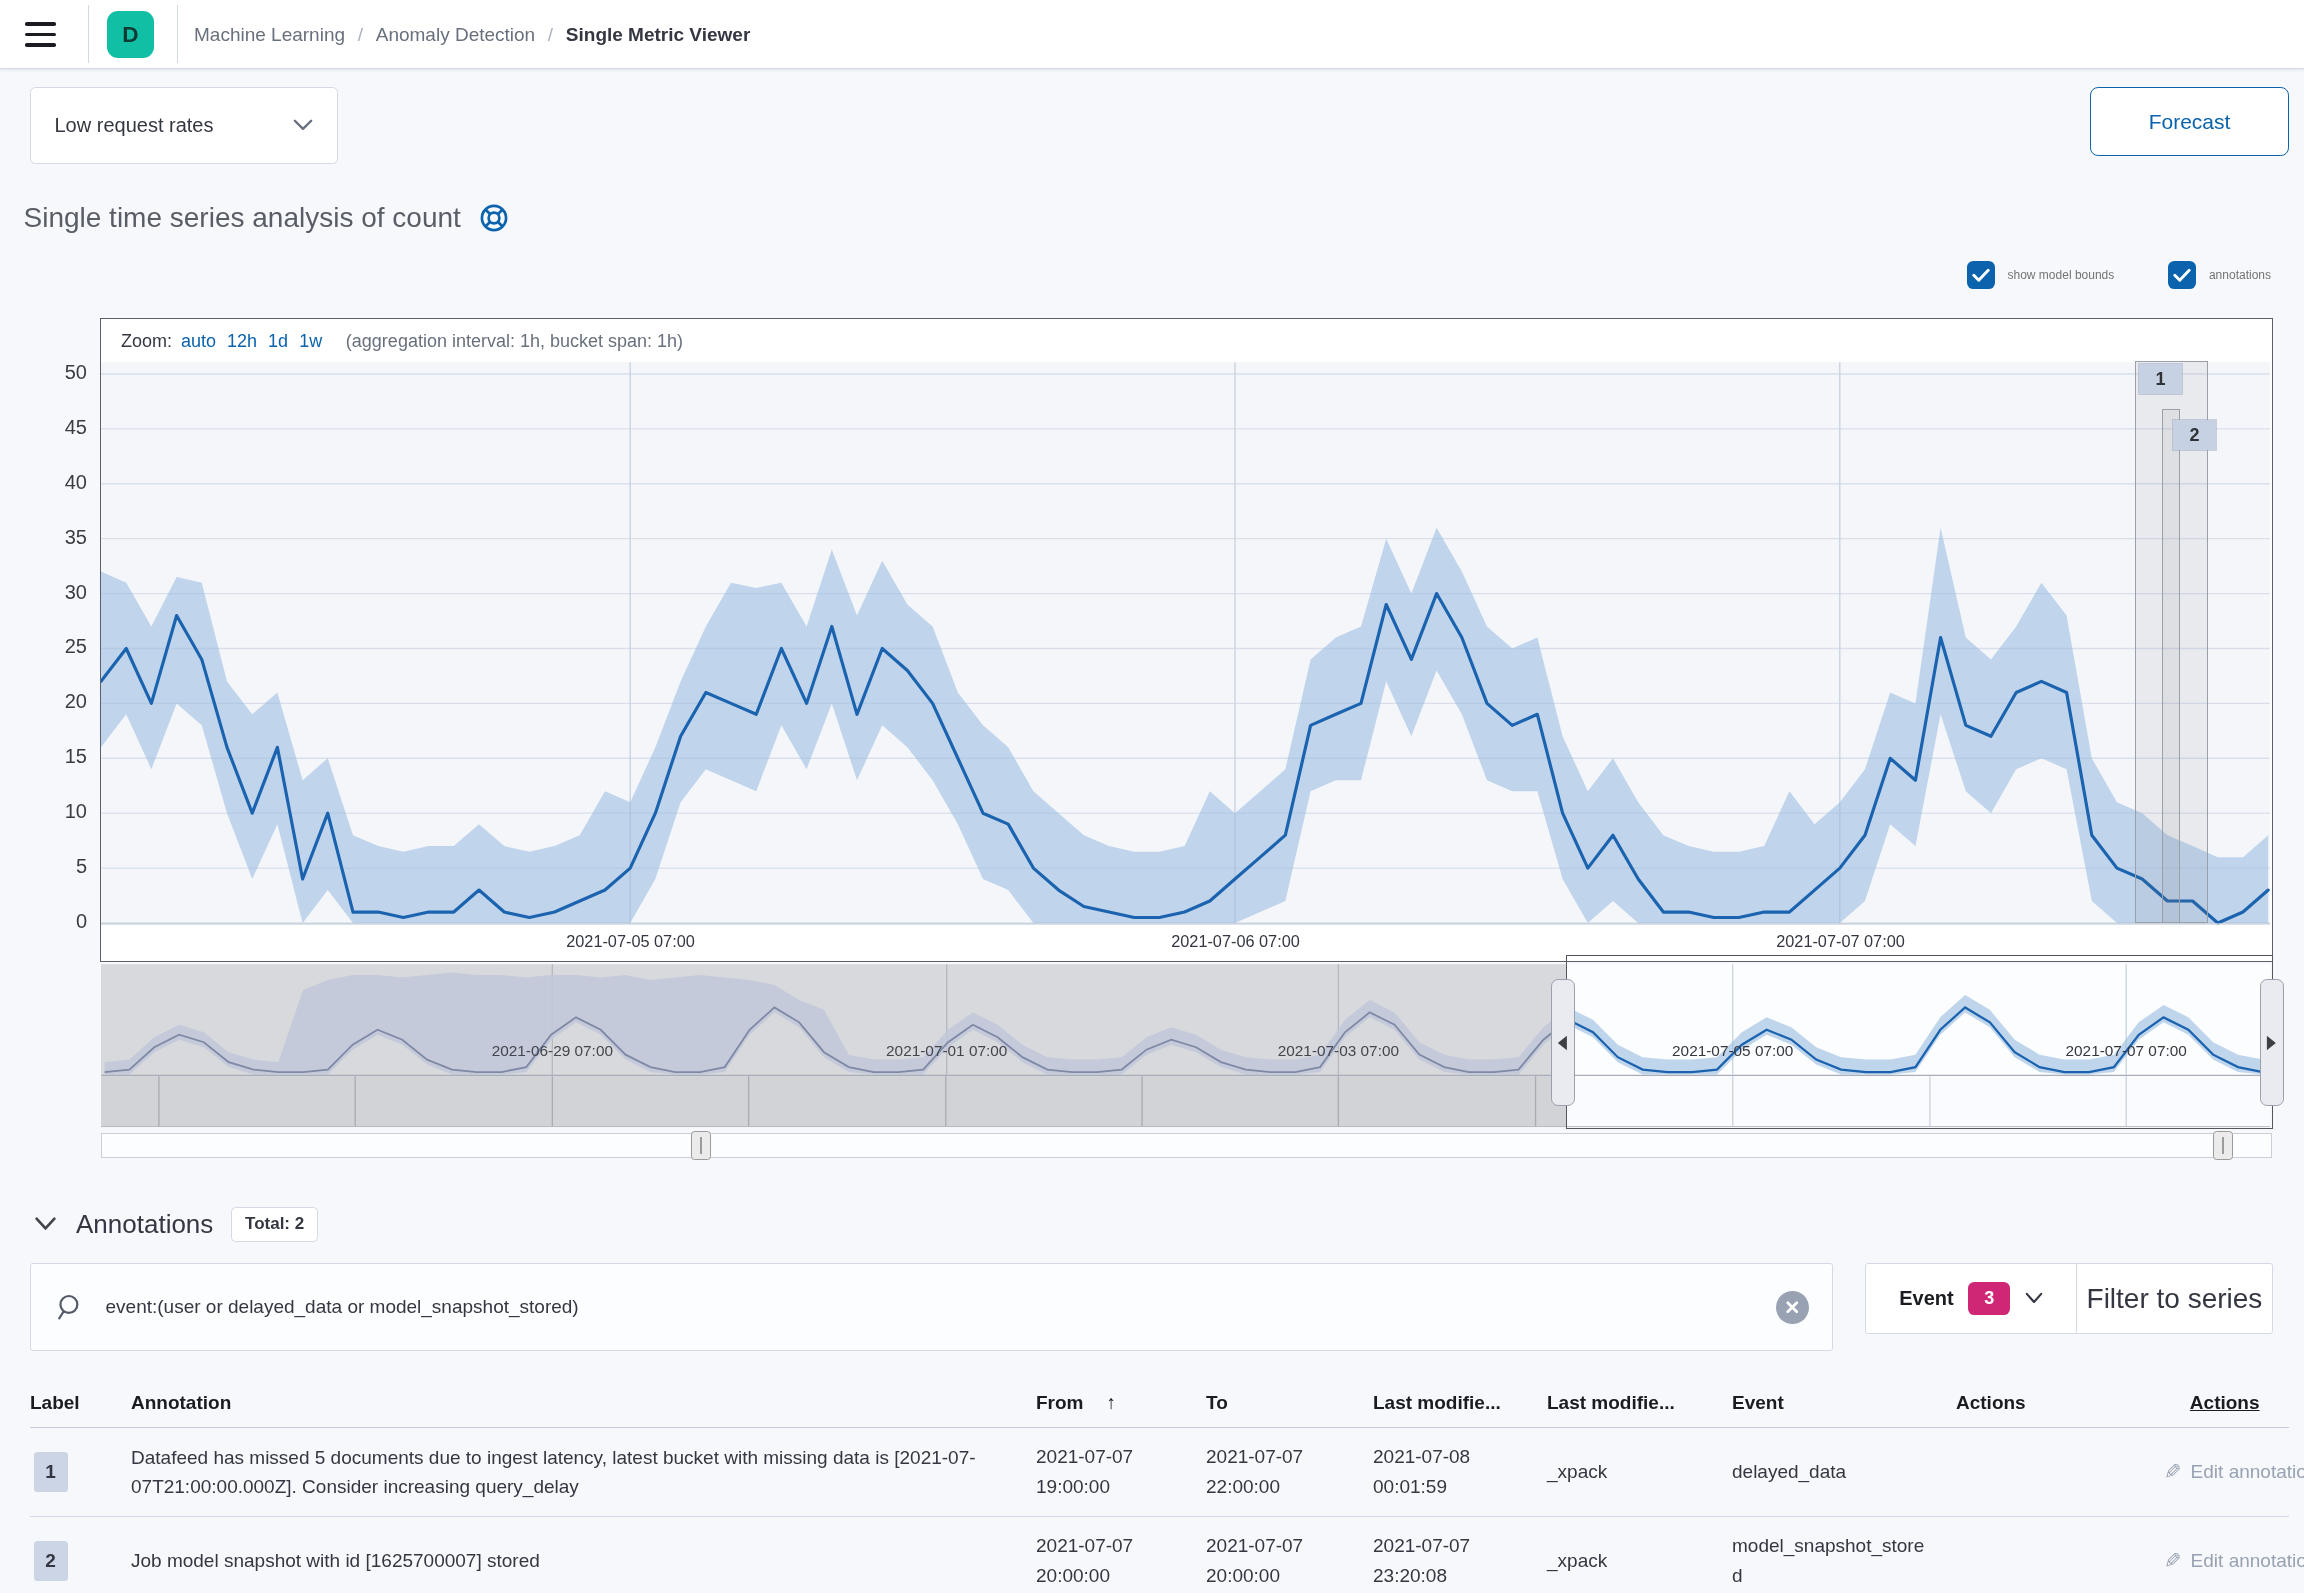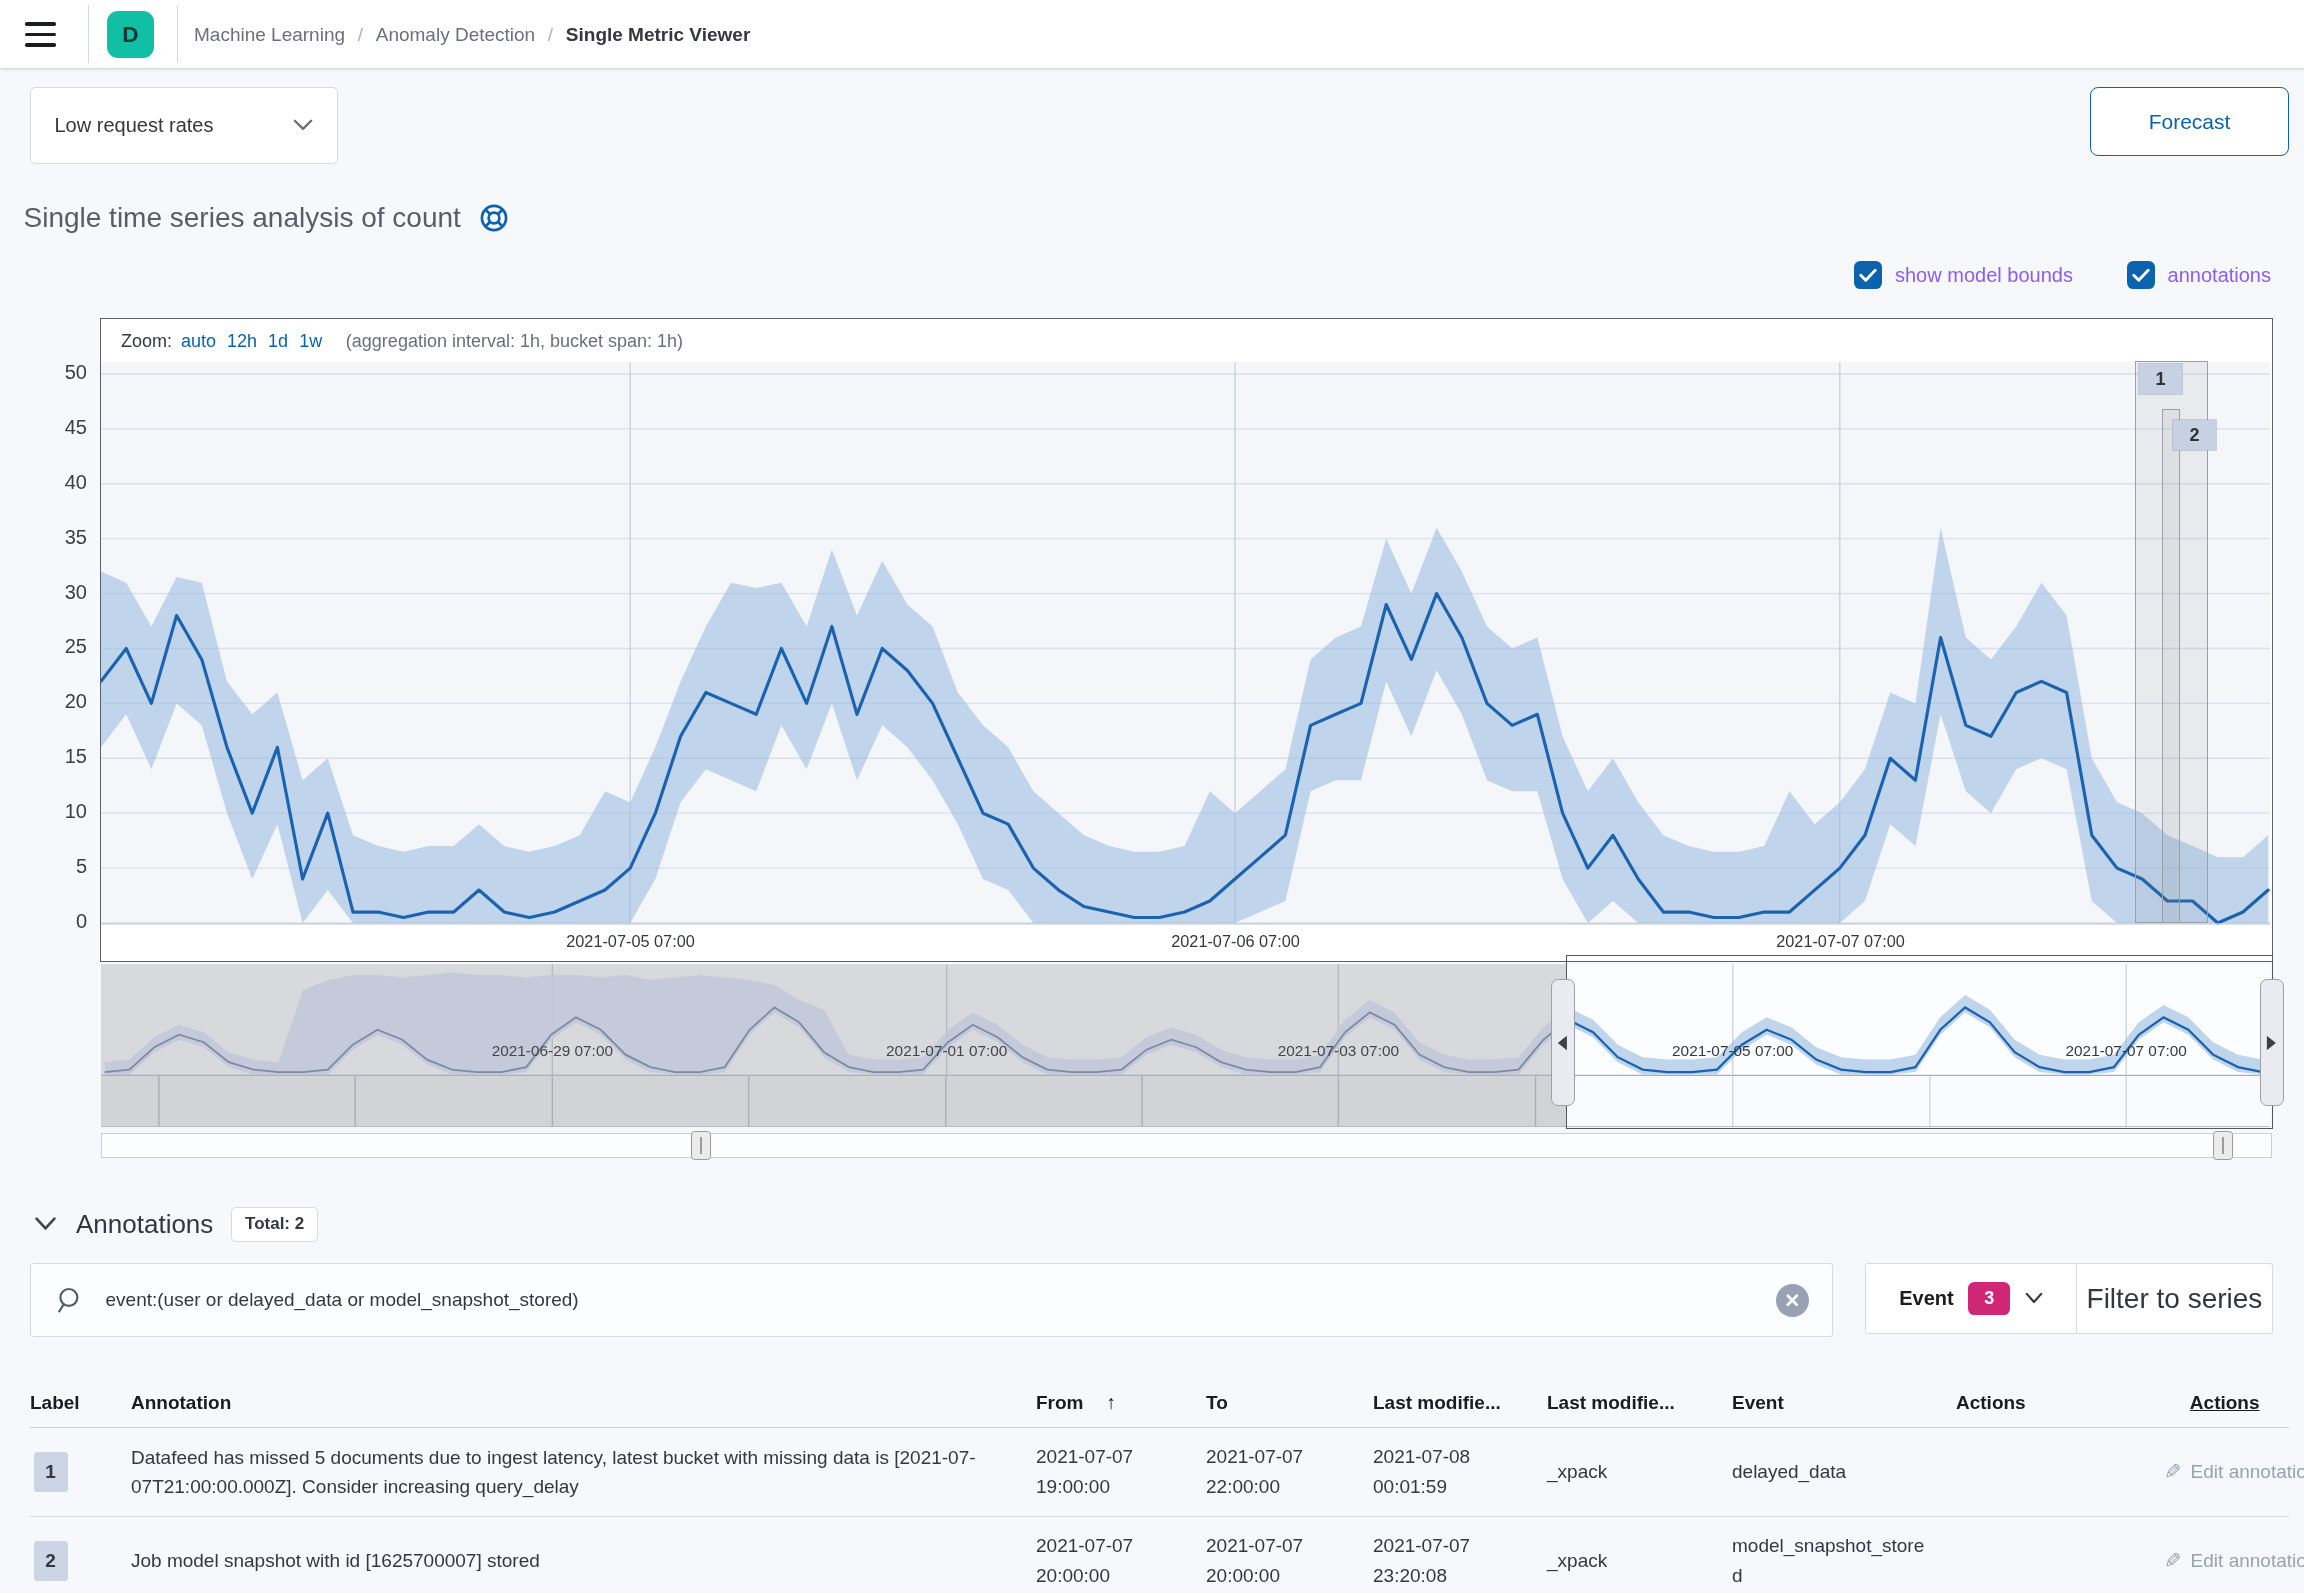--- a/index.html
+++ b/index.html
@@ -33,21 +33,21 @@
 
   
   .page-title { position:absolute; left:23.5px; top:201px; display:flex; align-items:center; gap:16.3px; }
   .page-title h1 { margin:0; font-size:28px; font-weight:400; color:#585d66; }
 
   
   .toggles { position:absolute; right:33px; top:261px; display:flex; align-items:center; gap:54px; }
   .toggle { display:flex; align-items:center; gap:12.7px; cursor:pointer; }
   .cb { width:28px; height:28px; border-radius:6.3px; background:#0b63ad; display:flex;
         align-items:center; justify-content:center; }
-  .toggle .tlabel { font-size:20px; color:#8b5cf6; }
+  .toggle .tlabel { font-size:12px; color:#737373; }
 
   
   .chart-frame { position:absolute; left:100px; top:318px; width:2173px; height:644px;
                  border:1.8px solid #5a6069; background:#fff; z-index:5; }
   .zoom-row { position:absolute; left:101px; top:320px; width:2169px; height:42px; background:#fff;
               display:flex; align-items:center; padding-left:20px; font-size:18px; z-index:6; }
   .zoom-row .zr-prefix { color:#343741; margin-right:9px; }
   .zoom-row a { color:#0b63ad; margin-right:11px; text-decoration:none; cursor:pointer; }
   .zoom-row .zr-suffix { color:#69707D; margin-left:12.7px; }
   #main-svg { position:absolute; left:101px; top:362px; z-index:6; }
@@ -72,21 +72,21 @@
   .track-handle { position:absolute; top:1131px; width:20px; height:29px; background:#ebebeb;
                   border:1.8px solid #9b9b9b; border-radius:3.6px; z-index:7; cursor:ew-resize;
                   display:flex; align-items:center; justify-content:center; }
   .track-handle i { display:block; width:2.7px; height:16.3px; background:#9b9b9b; }
 
   
   .ann-heading { position:absolute; left:33px; top:1207px; display:flex; align-items:center; gap:18px; }
   .ann-heading h2 { margin:0; font-size:26px; font-weight:500; color:#343741; }
   .total-badge { border:0.9px solid #d3dae6; background:#fff; border-radius:4.5px; padding:6.3px 12.7px;
                  font-size:17px; font-weight:bold; color:#343741; }
-  .search-bar { position:absolute; left:30px; top:1263px; width:1803px; height:74px; background:#fbfdff;
+  .search-bar { position:absolute; left:30px; top:1263px; width:1803px; height:88px; background:#fbfdff;
                 border:0.9px solid #d3dae6; border-radius:2.7px; display:flex; align-items:center;
                 padding:0 23.5px; gap:22px; }
   .search-bar .query { font-size:19px; color:#343741; flex:1; white-space:nowrap; overflow:hidden; }
   .clear-btn { width:33px; height:33px; border-radius:50%; background:#98a2b3; color:#fff;
                display:flex; align-items:center; justify-content:center; cursor:pointer; flex:none; }
   .filter-group { position:absolute; left:1865px; top:1263px; width:408px; height:71px; background:#fff;
                   border:0.9px solid #d3dae6; border-radius:2.7px; display:flex; align-items:stretch; }
   .event-btn { width:210px; display:flex; align-items:center; justify-content:center; gap:14.5px;
                cursor:pointer; }
   .event-btn .ev-label { font-size:20px; font-weight:bold; color:#1a1c21; }

